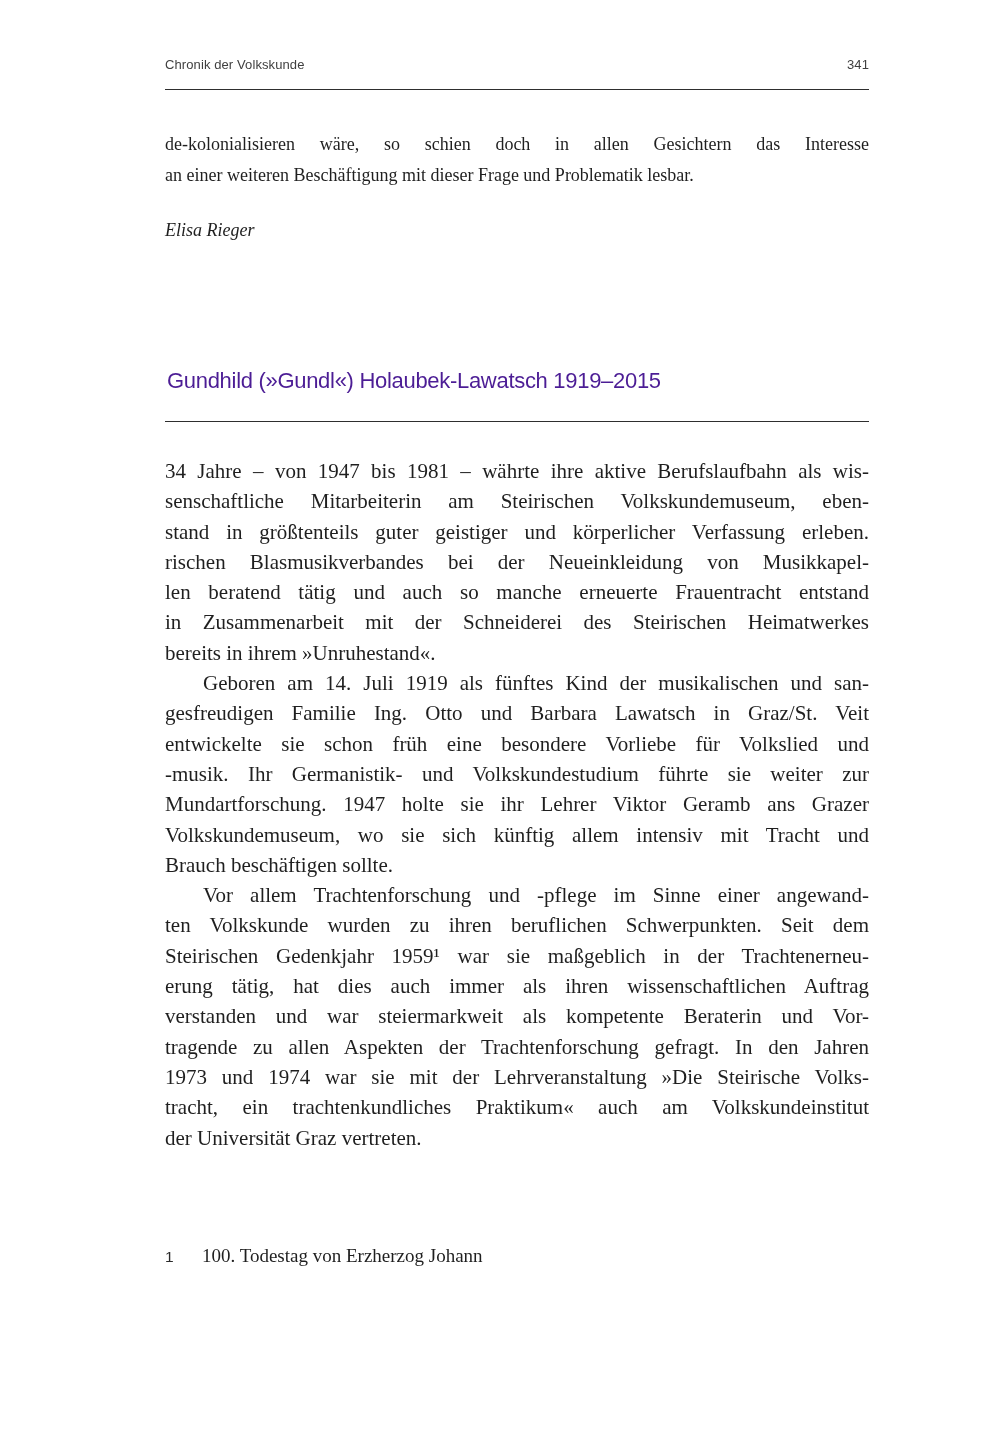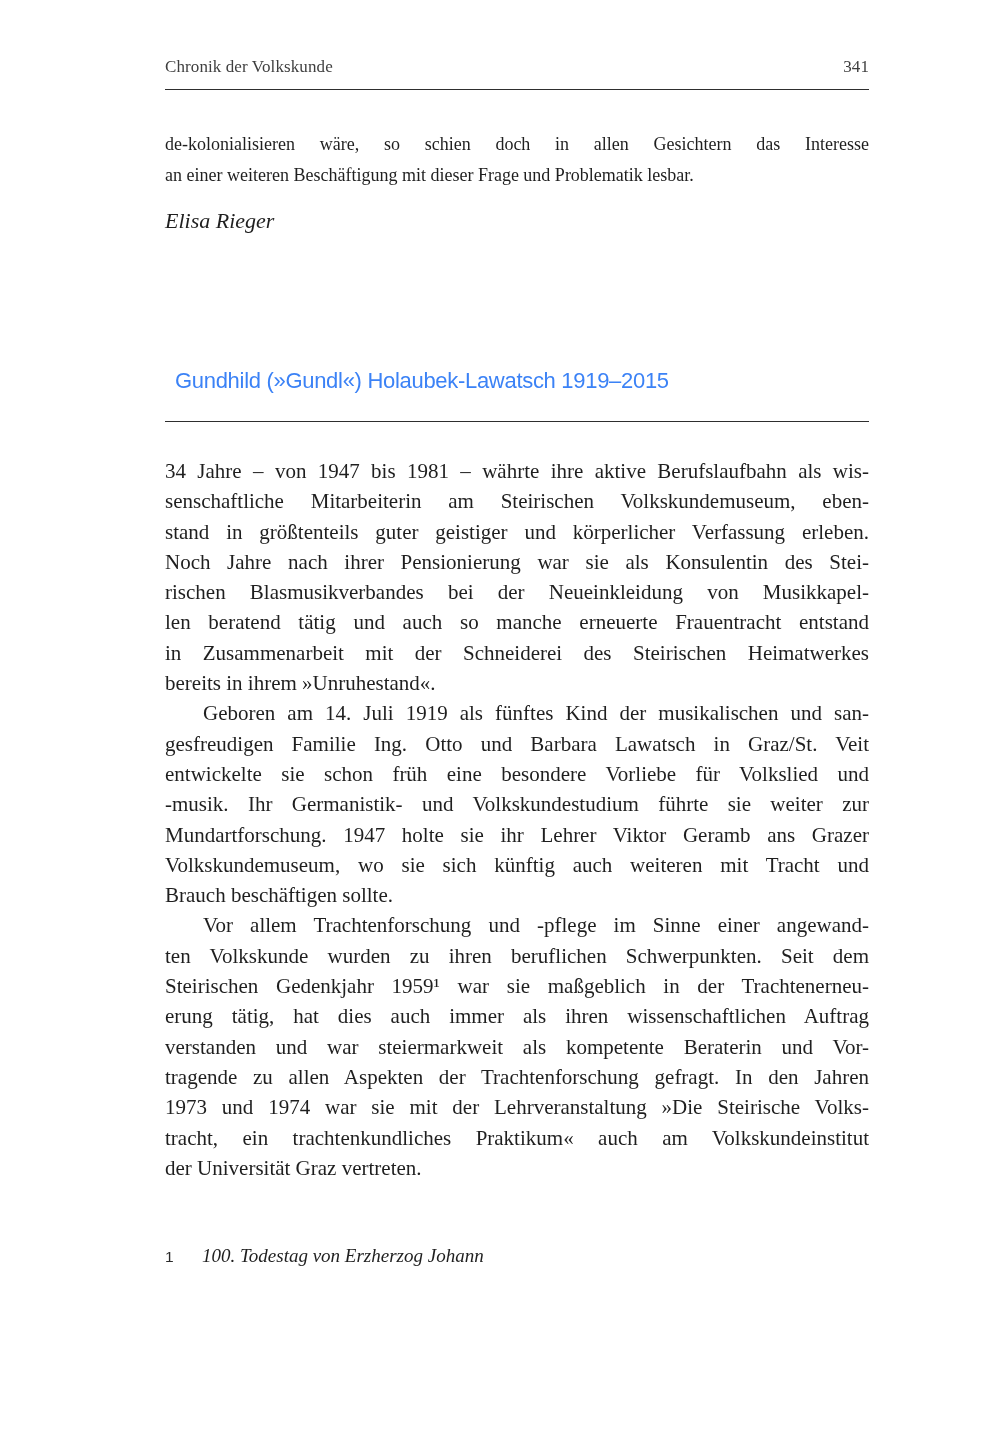--- a/index.html
+++ b/index.html
@@ -13,59 +13,59 @@
     font-family: "Liberation Serif", serif;
     color: var(--text, #1f1f1f);
   }
   
   .running-head {
     position: absolute;
     top: 57px; left: 165px; width: 704px;
     display: flex;
     justify-content: space-between;
     align-items: flex-end;
-    font-family: Liberation Serif, serif;
-    font-size: 17px;
+    font-family: Liberation Sans, sans-serif;
+    font-size: 13px;
     letter-spacing: 0.1px;
     color: var(--muted, #3f3f3f);
   }
   .rule {
     position: absolute;
     left: 165px; width: 704px; height: 0;
     border-top: 1.4px solid var(--rule, #2e2e2e);
   }
   .rule-header  { top: 89px; }
   .rule-heading { top: 421px; }
 
   
   .intro-lines {
     position: absolute;
     top: 129px; left: 165px; width: 704px;
     font-size: 18px;
     line-height: 31px;
   }
   .author {
     position: absolute;
-    top: 208px; left: 165px;
+    top: 217px; left: 165px;
     font-style: italic;
-    font-size: 22px;
+    font-size: 18px;
     line-height: 26px;
     text-align: center;
   }
 
   
   .heading {
     position: absolute;
-    top: 368px; left: 175px; width: 704px;
+    top: 368px; left: 167px; width: 704px;
     font-family: "Liberation Sans", sans-serif;
     font-weight: 500;
     font-size: 22px;
     letter-spacing: -0.3px;
     line-height: 26px;
-    color: #3b82f6;
+    color: #4c1d95;
     margin: 0;
   }
 
   
   .body-lines {
     position: absolute;
     top: 456px; left: 165px; width: 704px;
     font-size: 21px;
     line-height: 30.3px;
   }
@@ -84,21 +84,21 @@
     font-size: 19px;
     line-height: 24px;
   }
   .fn-marker {
     display: inline-block;
     width: 37px;
     font-family: "Liberation Sans", sans-serif;
     font-size: 15.5px;
     color: #2a2a2a;
   }
-  .fn-text { font-family: "Liberation Serif", serif; font-style: italic; }
+  .fn-text { font-family: "Liberation Serif", serif; }
 </style>
 </head>
 <body>
 
 <div class="page" style="--bg: #ffffff; --text: #1f1f1f; --muted: #3f3f3f; --rule: #2e2e2e;">
 
   <div class="running-head">
     <span>Chronik der Volkskunde</span>
     <span>341</span>
   </div>
@@ -113,31 +113,30 @@
   <div class="author">Elisa Rieger</div>
 
   <h1 class="heading">Gundhild (»Gundl«) Holaubek-Lawatsch 1919–2015</h1>
 
   <div class="rule rule-heading"></div>
 
   <div class="body-lines" id="article-body">
       <div class="tline">34 Jahre – von 1947 bis 1981 – währte ihre aktive Berufslaufbahn als wis-</div>
       <div class="tline">senschaftliche Mitarbeiterin am Steirischen Volkskundemuseum, eben-</div>
       <div class="tline">stand in größtenteils guter geistiger und körperlicher Verfassung erleben.</div>
-      <div class="tline">Noch Jahre nach ihrer Pensionierung war sie als Konsulentin des Stei-</div>
       <div class="tline">rischen Blasmusikverbandes bei der Neueinkleidung von Musikkapel-</div>
       <div class="tline">len beratend tätig und auch so manche erneuerte Frauentracht entstand</div>
       <div class="tline">in Zusammenarbeit mit der Schneiderei des Steirischen Heimatwerkes</div>
       <div class="tline tlast">bereits in ihrem »Unruhestand«.</div>
       <div class="tline tindent">Geboren am 14. Juli 1919 als fünftes Kind der musikalischen und san-</div>
       <div class="tline">gesfreudigen Familie Ing. Otto und Barbara Lawatsch in Graz/St. Veit</div>
       <div class="tline">entwickelte sie schon früh eine besondere Vorliebe für Volkslied und</div>
       <div class="tline">-musik. Ihr Germanistik- und Volkskundestudium führte sie weiter zur</div>
       <div class="tline">Mundartforschung. 1947 holte sie ihr Lehrer Viktor Geramb ans Grazer</div>
-      <div class="tline">Volkskundemuseum, wo sie sich künftig auch weiteren mit Tracht und</div>
+      <div class="tline">Volkskundemuseum, wo sie sich künftig allem intensiv mit Tracht und</div>
       <div class="tline tlast">Brauch beschäftigen sollte.</div>
       <div class="tline tindent">Vor allem Trachtenforschung und -pflege im Sinne einer angewand-</div>
       <div class="tline">ten Volkskunde wurden zu ihren beruflichen Schwerpunkten. Seit dem</div>
       <div class="tline">Steirischen Gedenkjahr 1959¹ war sie maßgeblich in der Trachtenerneu-</div>
       <div class="tline">erung tätig, hat dies auch immer als ihren wissenschaftlichen Auftrag</div>
       <div class="tline">verstanden und war steiermarkweit als kompetente Beraterin und Vor-</div>
       <div class="tline">tragende zu allen Aspekten der Trachtenforschung gefragt. In den Jahren</div>
       <div class="tline">1973 und 1974 war sie mit der Lehrveranstaltung »Die Steirische Volks-</div>
       <div class="tline">tracht, ein trachtenkundliches Praktikum« auch am Volkskundeinstitut</div>
       <div class="tline tlast">der Universität Graz vertreten.</div>

